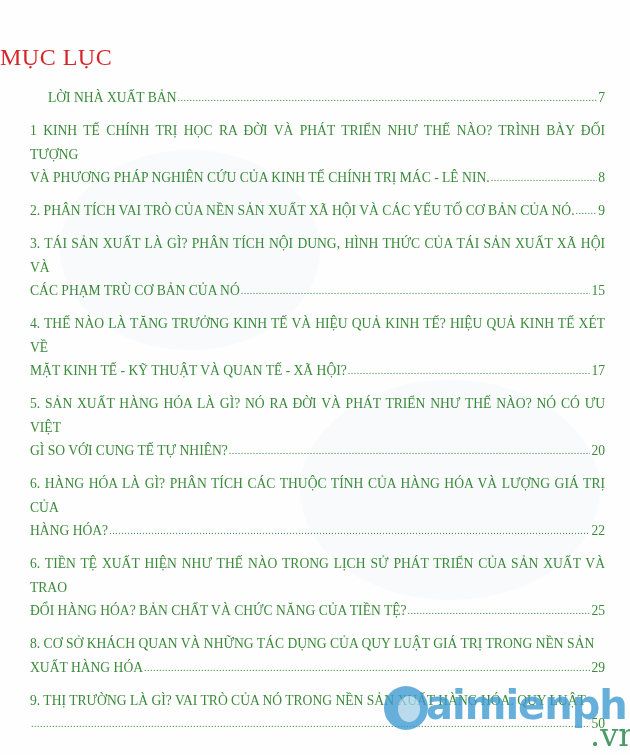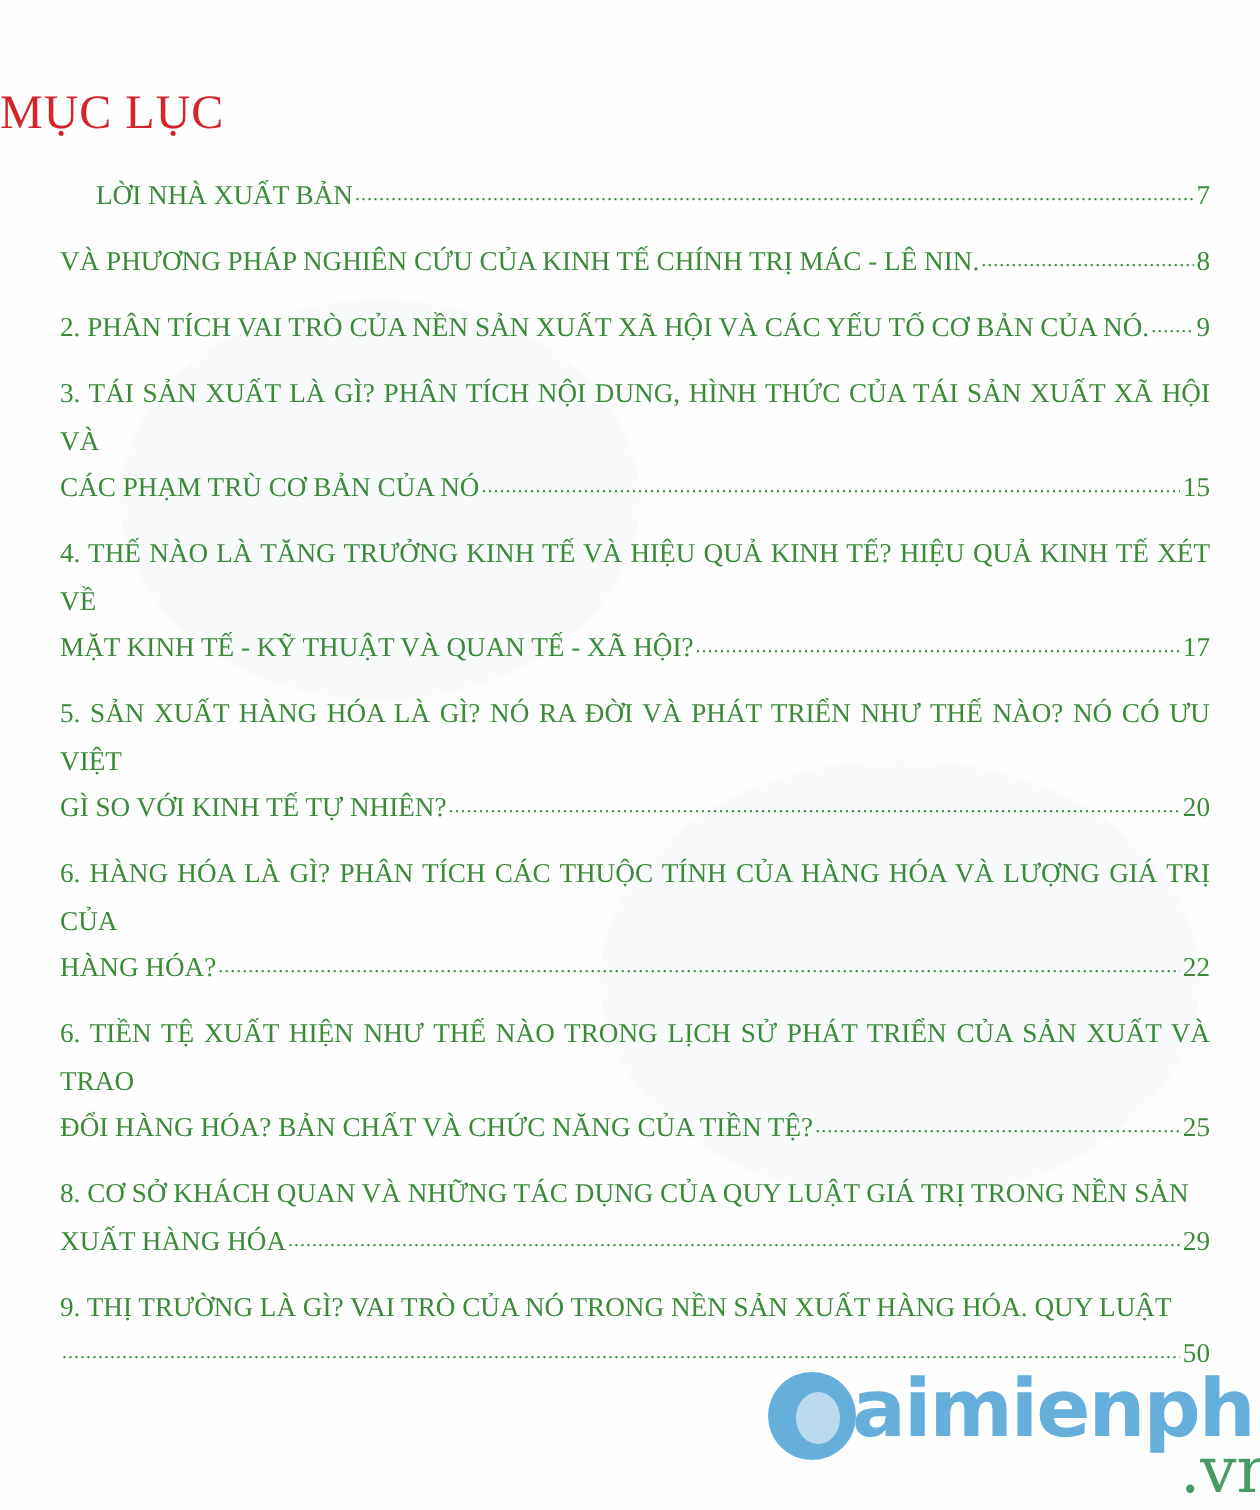--- a/index.html
+++ b/index.html
@@ -140,20 +140,21 @@
 
     <div class="entry preface">
       <div class="last-line">
         <span class="text-tail">LỜI NHÀ XUẤT BẢN</span>
         <span class="leader"></span>
         <span class="page-num">7</span>
       </div>
     </div>
 
     <div class="entry">
+      <div>1 KINH TẾ CHÍNH TRỊ HỌC RA ĐỜI VÀ PHÁT TRIỂN NHƯ THẾ NÀO? TRÌNH BÀY ĐỐI TƯỢNG</div>
       <div class="last-line">
         <span class="text-tail">VÀ PHƯƠNG PHÁP NGHIÊN CỨU CỦA KINH TẾ CHÍNH TRỊ MÁC - LÊ NIN. </span>
         <span class="leader"></span>
         <span class="page-num">8</span>
       </div>
     </div>
 
     <div class="entry">
       <div class="last-line">
         <span class="text-tail">2. PHÂN TÍCH VAI TRÒ CỦA NỀN SẢN XUẤT XÃ HỘI VÀ CÁC YẾU TỐ CƠ BẢN CỦA NÓ. </span>
@@ -176,21 +177,21 @@
       <div class="last-line">
         <span class="text-tail">MẶT KINH TẾ - KỸ THUẬT VÀ QUAN TẾ - XÃ HỘI? </span>
         <span class="leader"></span>
         <span class="page-num">17</span>
       </div>
     </div>
 
     <div class="entry">
       <div>5. SẢN XUẤT HÀNG HÓA LÀ GÌ? NÓ RA ĐỜI VÀ PHÁT TRIỂN NHƯ THẾ NÀO? NÓ CÓ ƯU VIỆT</div>
       <div class="last-line">
-        <span class="text-tail">GÌ SO VỚI KINH TẾ TỰ NHIÊN?</span>
+        <span class="text-tail">GÌ SO VỚI CUNG TẾ TỰ NHIÊN?</span>
         <span class="leader"></span>
         <span class="page-num">20</span>
       </div>
     </div>
 
     <div class="entry">
       <div>6. HÀNG HÓA LÀ GÌ? PHÂN TÍCH CÁC THUỘC TÍNH CỦA HÀNG HÓA VÀ LƯỢNG GIÁ TRỊ CỦA</div>
       <div class="last-line">
         <span class="text-tail">HÀNG HÓA?</span>
         <span class="leader"></span>

